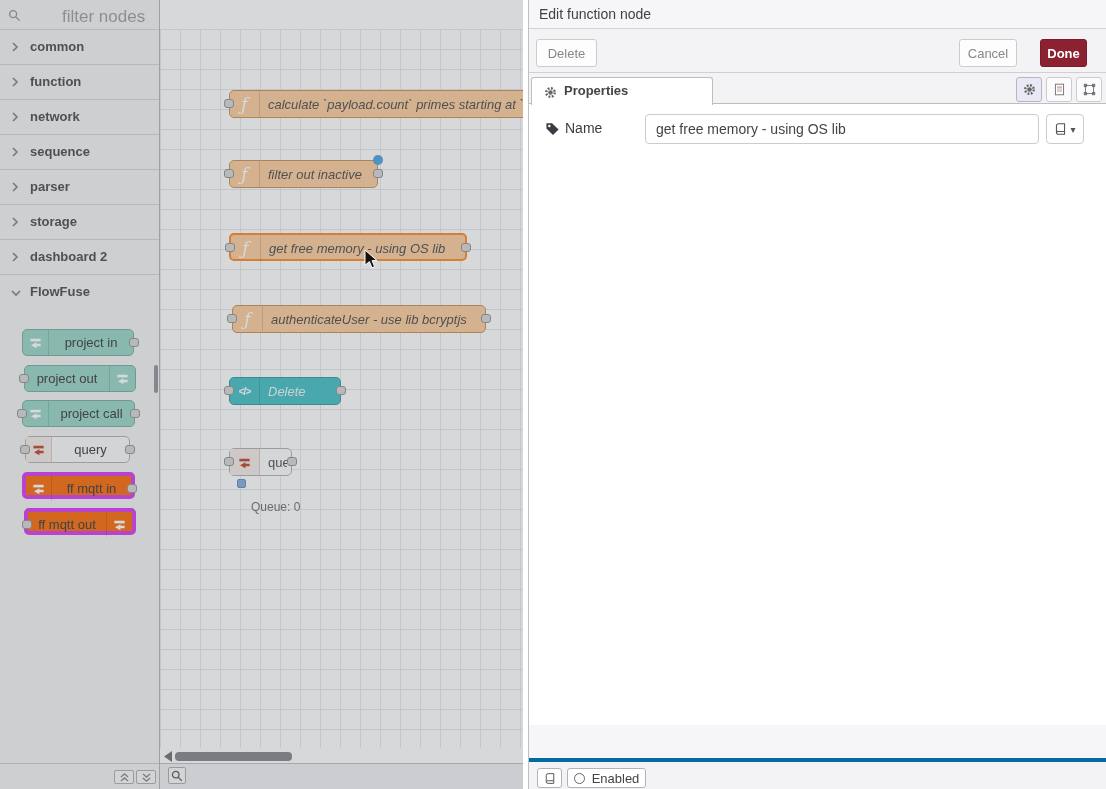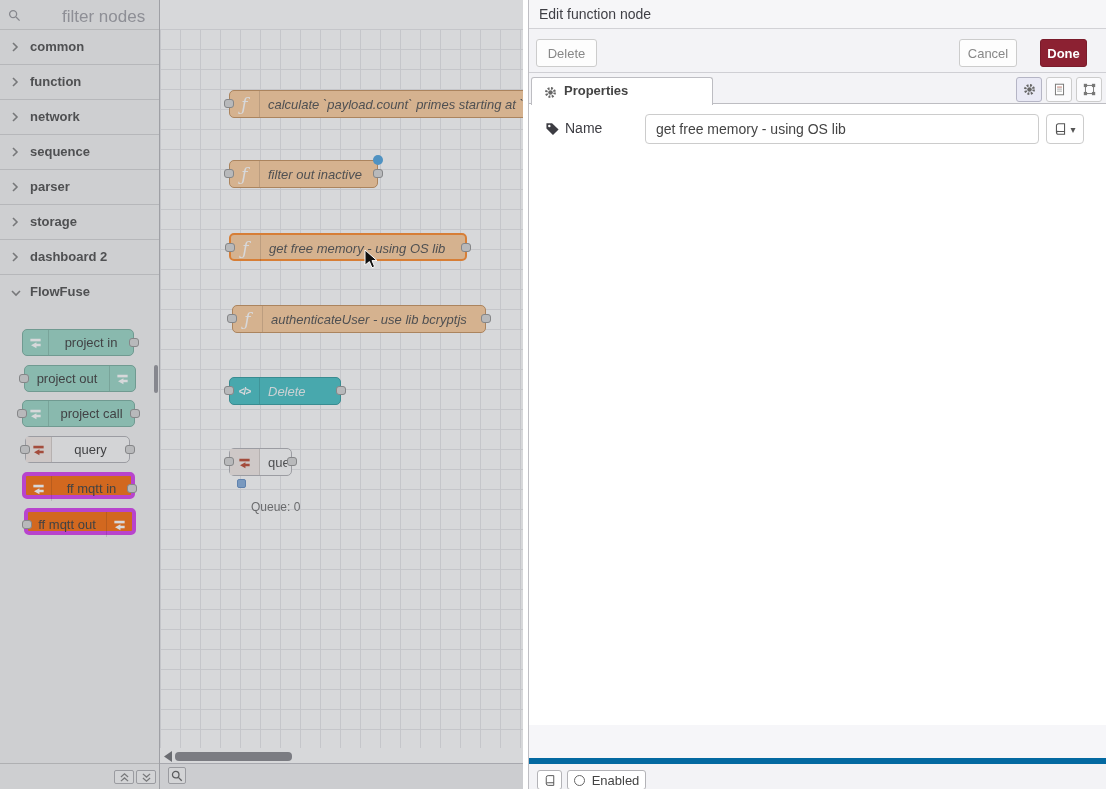--- a/index.html
+++ b/index.html
@@ -88,21 +88,21 @@
   #cur-line { position:absolute; left:56px; top:2px; width:458px; height:18px; border:1px solid #ededf0; }
   #cursor { position:absolute; left:60px; top:3px; width:1px; height:15px; background:#333; }
   .codeline { position:absolute; left:62px; white-space:pre; color:#333; }
   .tok-comment { color:#8f9399; }
   .tok-keyword { color:#2879bd; }
   #minimap { position:absolute; right:16px; top:3px; width:28px; height:12px; }
   #minimap i { position:absolute; background:#c9ccd2; }
   #ed-expand { position:absolute; right:0; top:0; width:15px; height:16px; background:#d2d2d7; display:flex; align-items:center; justify-content:center; }
   #ed-vthumb { position:absolute; right:1px; top:17px; width:10px; height:489px; background:#c7c7cc; }
   #below-editor { left:529px; top:725px; width:577px; height:33px; background:#f6f6f9; }
-  #tray-footer { left:6px; top:758px; width:577px; height:31px; background:#f3f3f6; border-top:6px solid #0369a1; }
+  #tray-footer { left:6px; top:758px; width:577px; height:31px; background:#f3f3f6; border-top:4px solid #0369a1; }
   .circ { width:11px; height:11px; border:1.5px solid #666; border-radius:50%; }
   #enabled-btn span.e { font-size:13px; color:#444; }
 
   #mouse-cursor { left:364px; top:249px; z-index:60; }
 </style>
 </head>
 <body>
 
 <div id="app">
 

